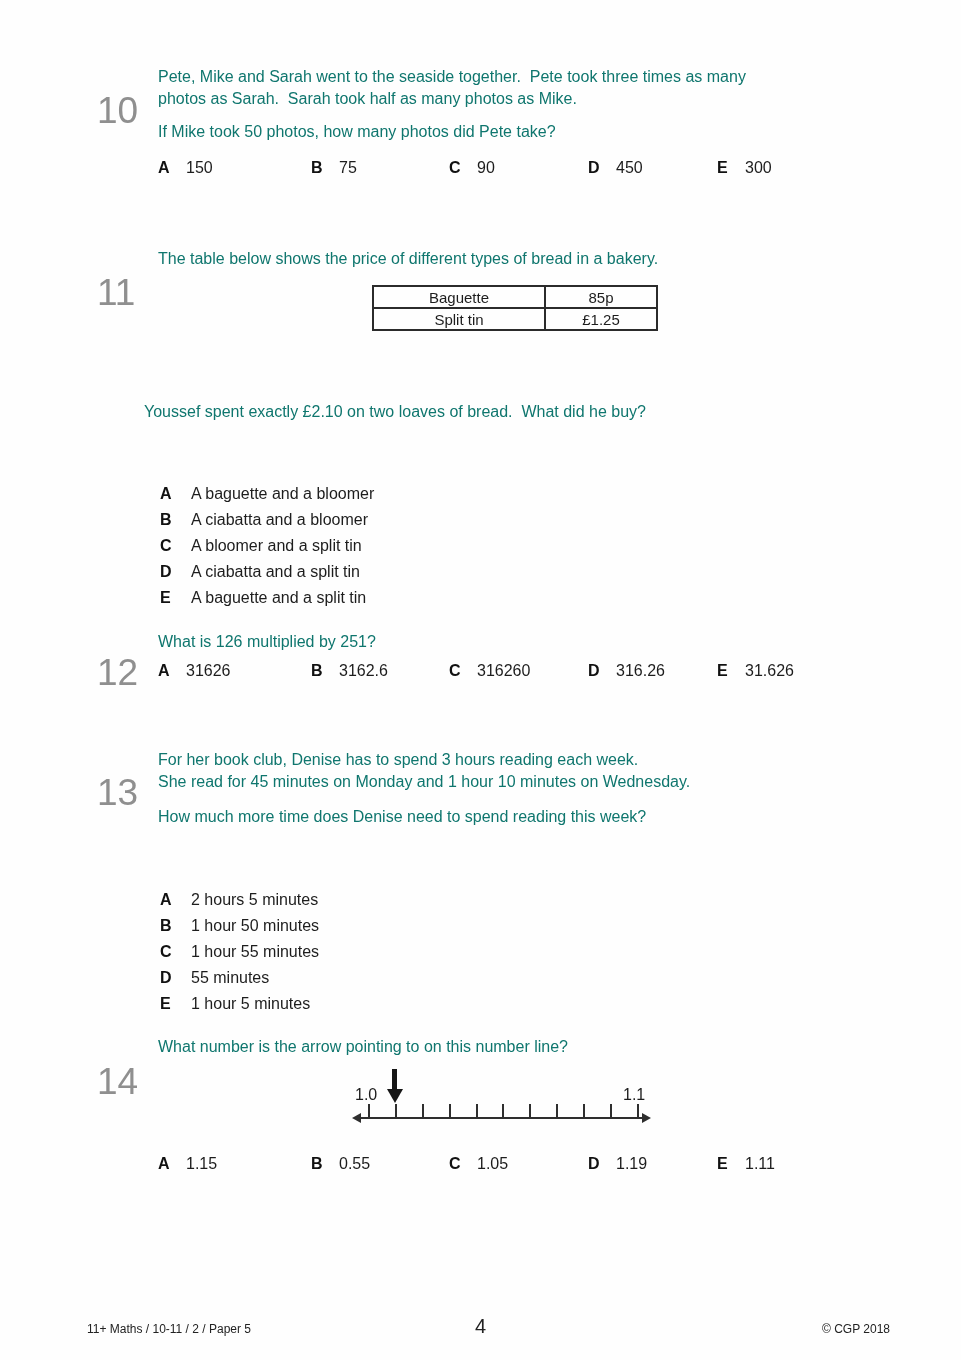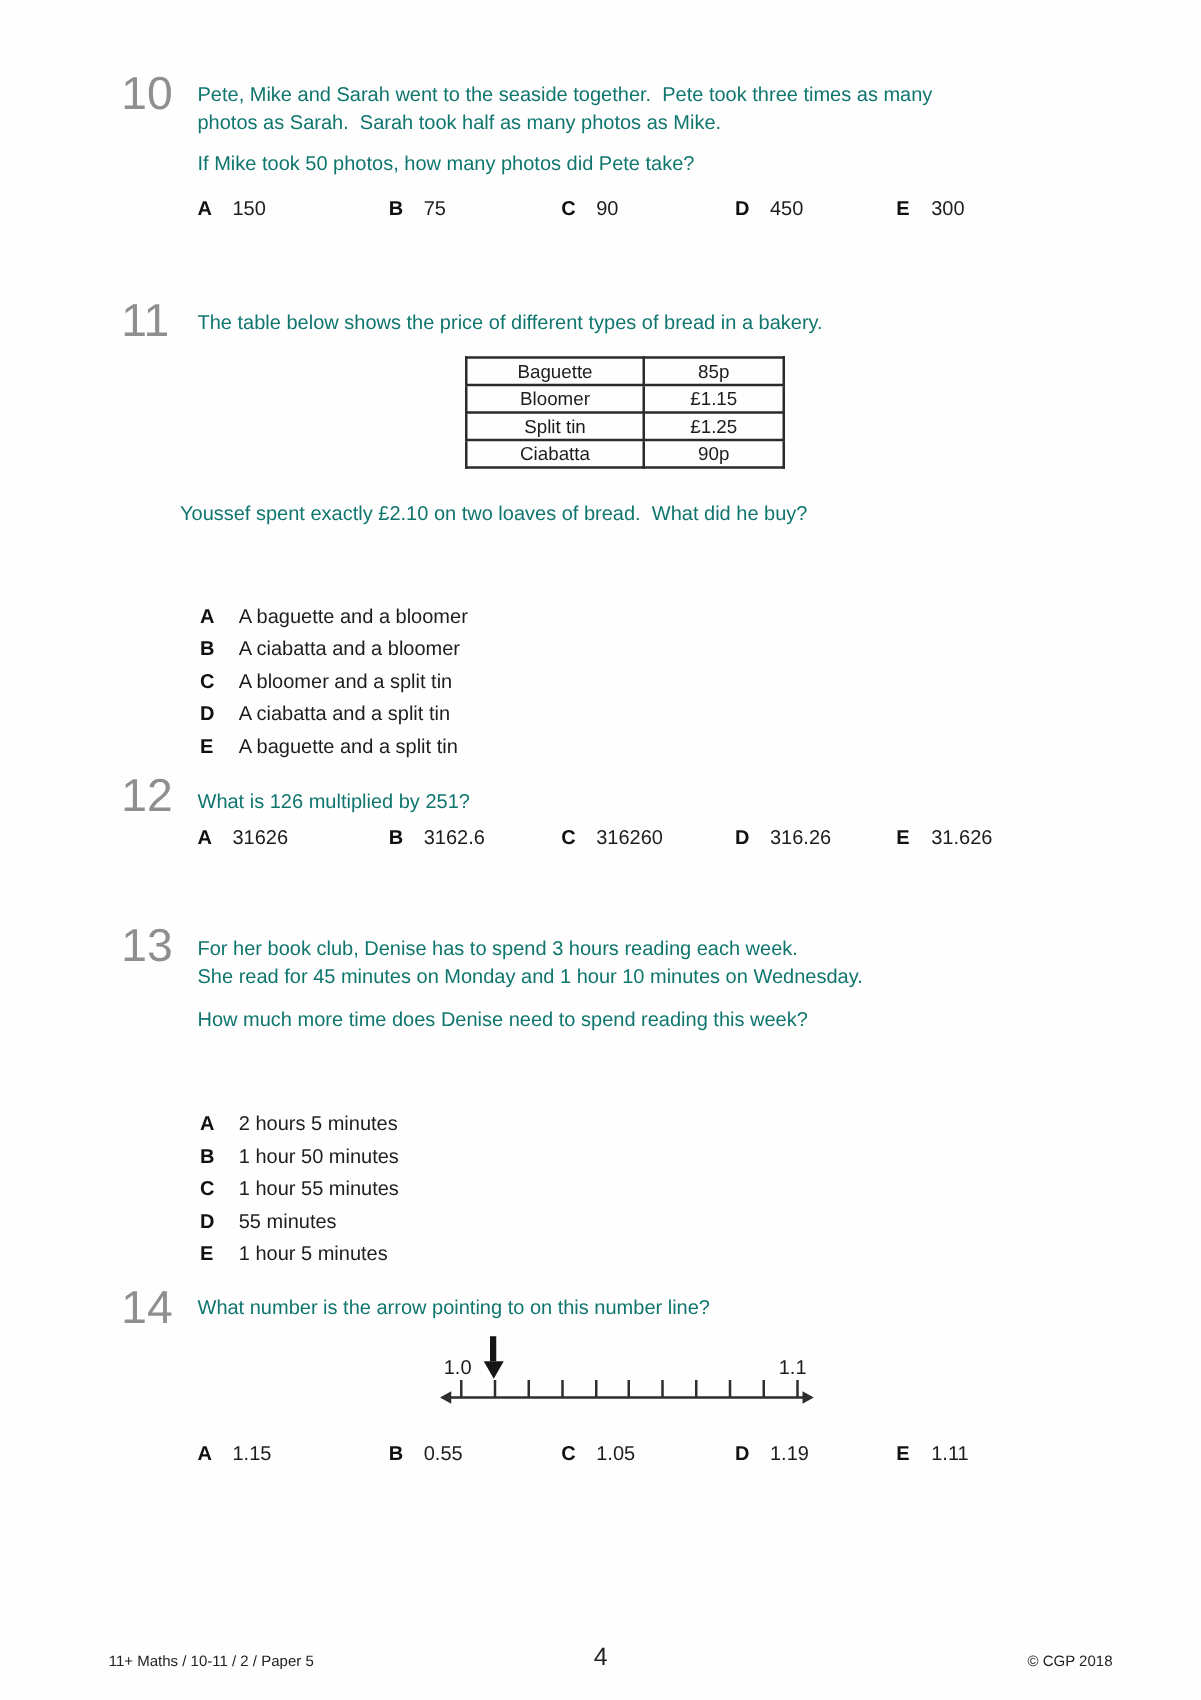--- a/index.html
+++ b/index.html
@@ -10,20 +10,21 @@
     font-family:"Liberation Sans", sans-serif;
     color:#1f1f1f;
     overflow:hidden;
   }
   .qnum {
     position:absolute;
     font-size:37px;
     line-height:1;
     color:#8f8f8f;
     font-weight:400;
+    margin-top:36px;
   }
   .t {
     position:absolute;
     font-size:16px;
     line-height:1.3;
     white-space:pre;
     color:#0f766e;
   }
   .opt {
     position:absolute;
@@ -57,21 +58,21 @@
   }
   table.bread td {
     border:2px solid #2b2b2b;
     font-size:15px;
     text-align:center;
     vertical-align:middle;
     height:22px;
     padding:0 4px;
     color:#1d1d1d;
   }
-  table.bread td.c0 { width:142px; }
+  table.bread td.c0 { width:172px; }
   table.bread td.c1 { width:112px;margin-left:24px; }
 
   
   .numberline { position:absolute; left:350px; top:1065px; width:310px; height:62px; }
   .nl-label { position:absolute; font-size:16px; color:#1d1d1d; }
   .nl-baseline { position:absolute; left:10px; top:52px; width:283px; height:2px; background:#2e2e2e; }
   .nl-arrow-left {
     position:absolute; left:2px; top:48px; width:0; height:0;
     border-top:5px solid transparent; border-bottom:5px solid transparent;
     border-right:9px solid #2e2e2e;
@@ -112,30 +113,22 @@
   <div class="qnum" style="left:97px;top:238px">11</div>
   <p class="t" style="left:158px;top:249px">The table below shows the price of different types of bread in a bakery.</p>
 
   <table class="bread">
     <tbody>
         <tr>
       <td class="c0">Baguette</td>
       <td class="c1">85p</td>
     </tr>
     <tr>
-      <td class="c0">Bloomer</td>
-      <td class="c1">£1.15</td>
-    </tr>
-    <tr>
       <td class="c0">Split tin</td>
       <td class="c1">£1.25</td>
-    </tr>
-    <tr>
-      <td class="c0">Ciabatta</td>
-      <td class="c1">90p</td>
     </tr>
   </tbody>
     </table>
 
   <p class="t" style="left:144px;top:402px">Youssef spent exactly £2.10 on two loaves of bread.  What did he buy?</p>
   <div class="optv" style="left:160px;top:437px"><b>A</b><span>A baguette and a bloomer</span></div>
   <div class="optv" style="left:160px;top:463px"><b>B</b><span>A ciabatta and a bloomer</span></div>
   <div class="optv" style="left:160px;top:489px"><b>C</b><span>A bloomer and a split tin</span></div>
   <div class="optv" style="left:160px;top:515px"><b>D</b><span>A ciabatta and a split tin</span></div>
   <div class="optv" style="left:160px;top:541px"><b>E</b><span>A baguette and a split tin</span></div>

